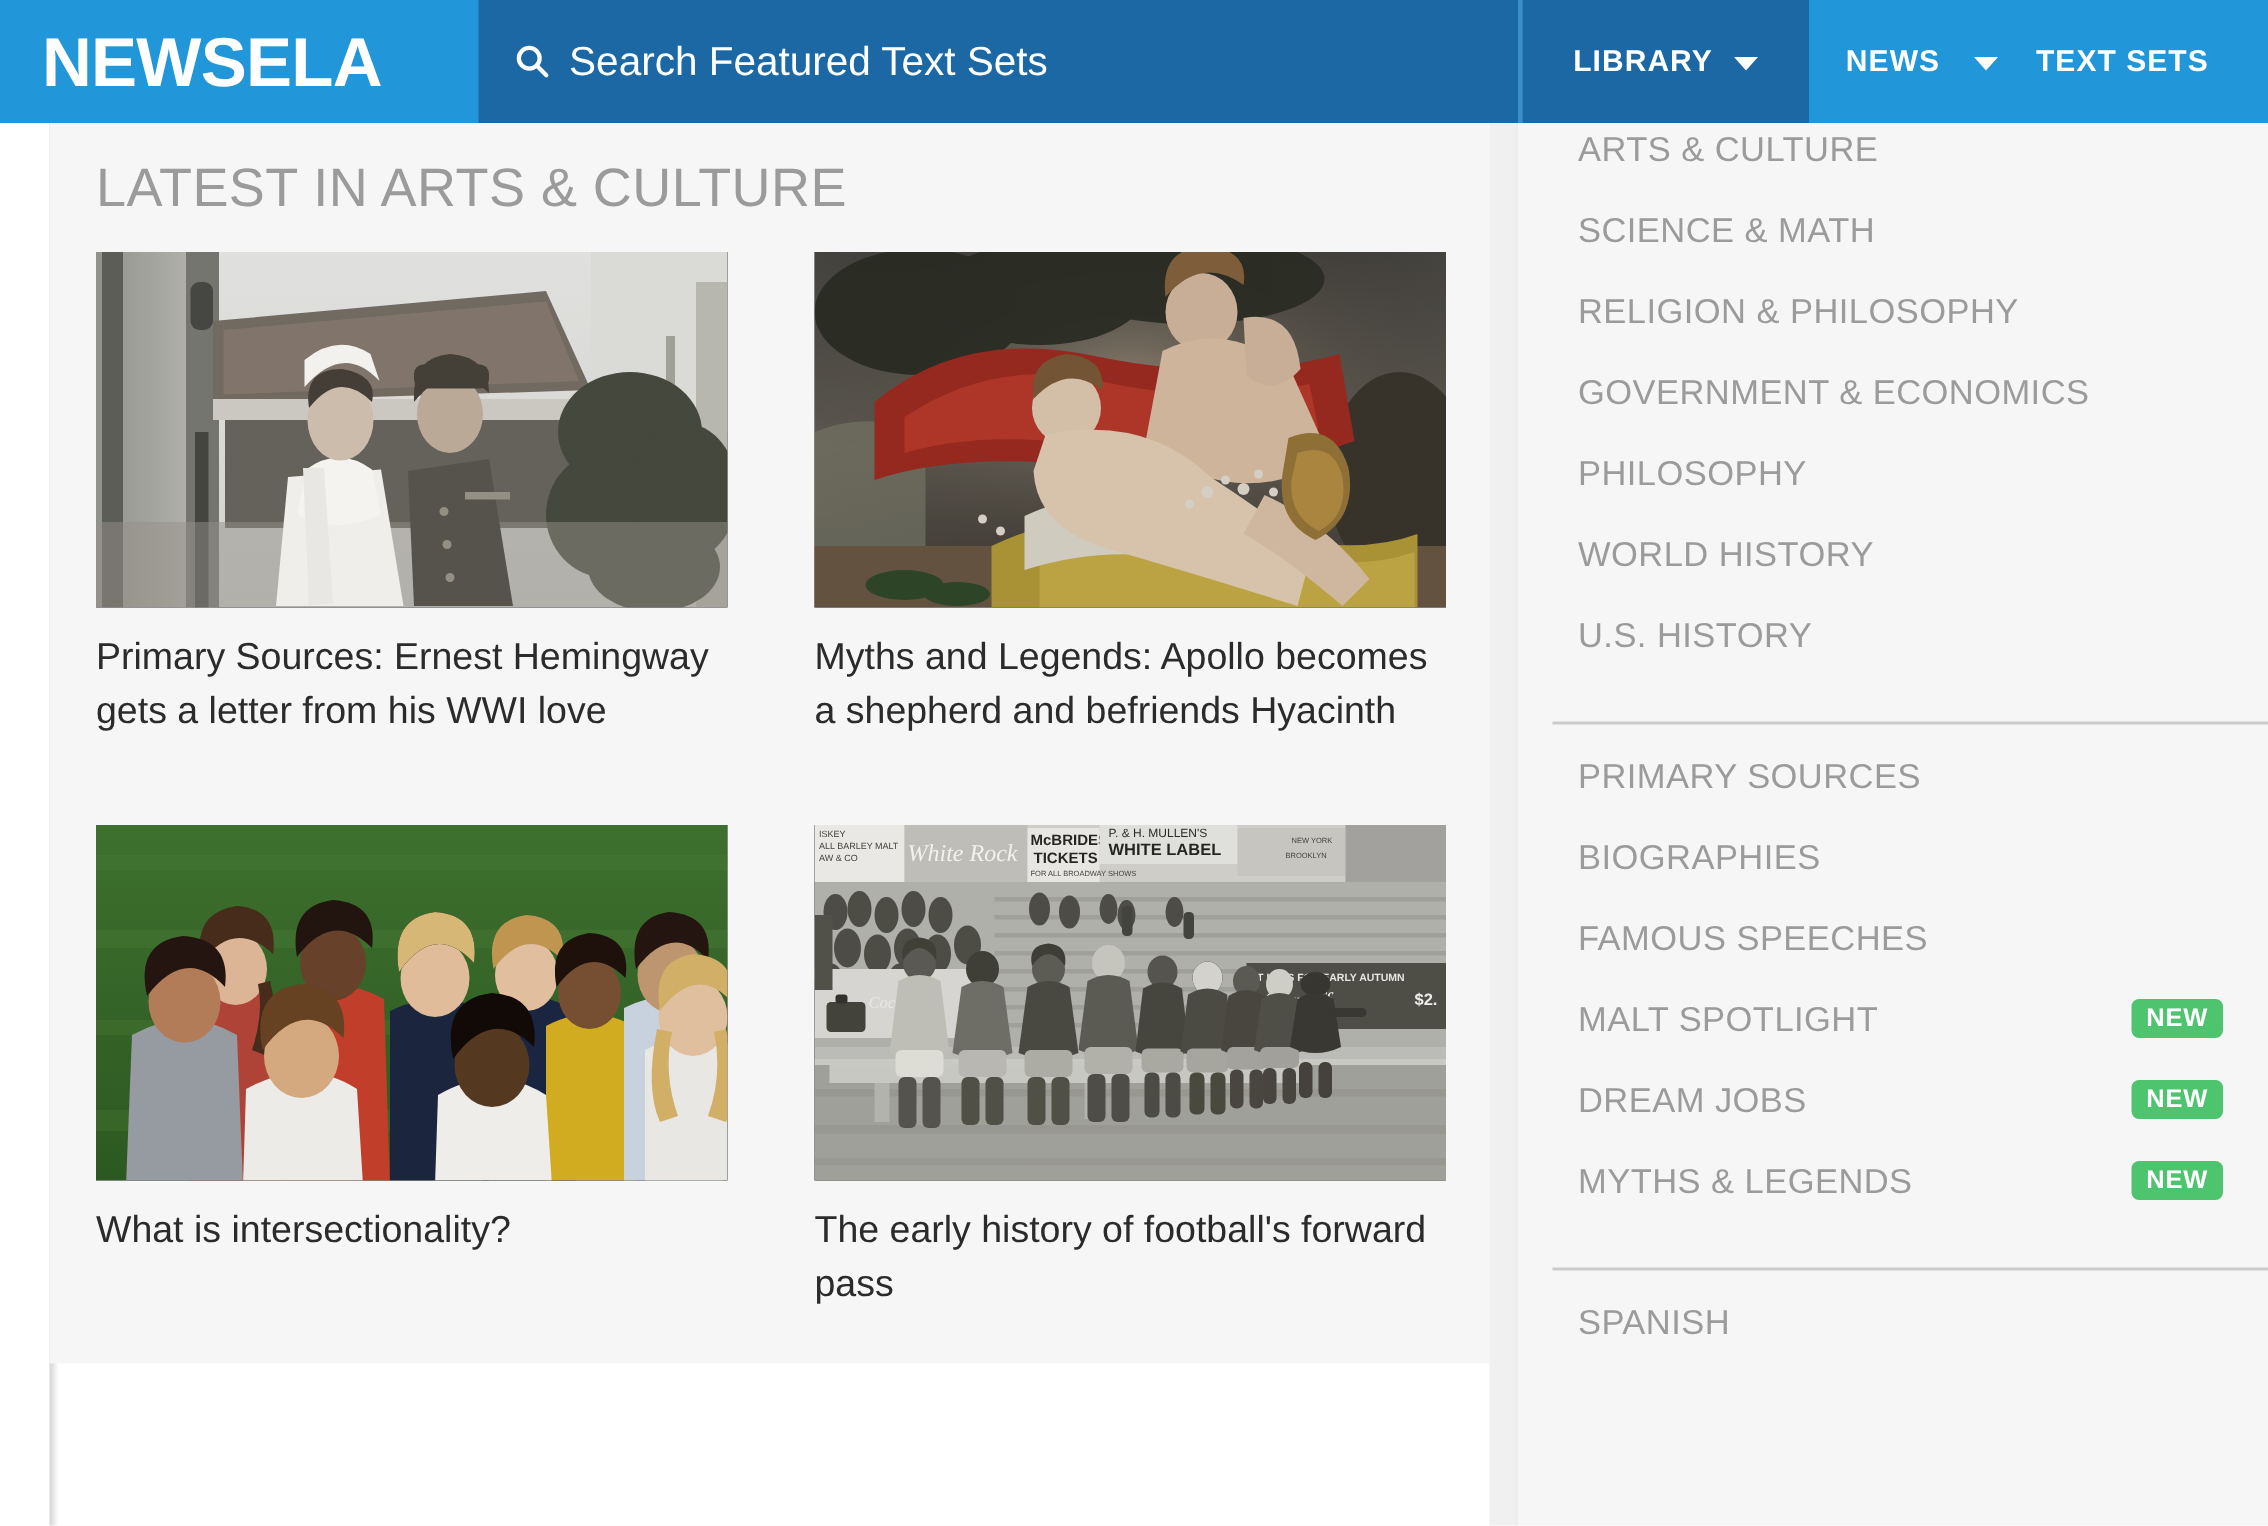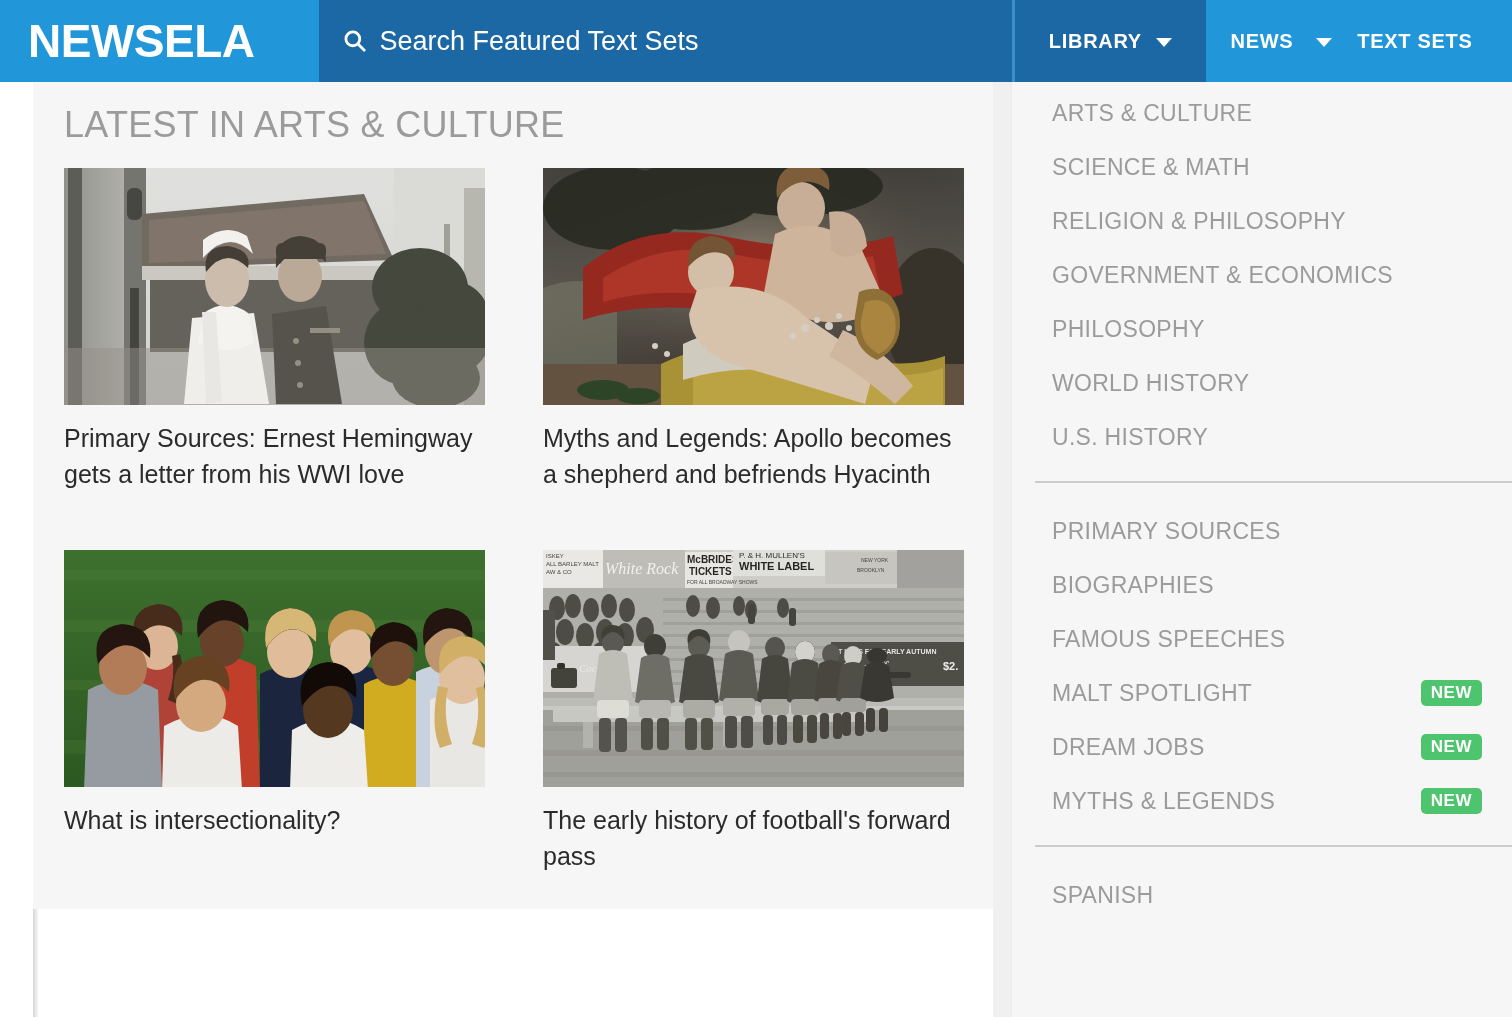--- a/index.html
+++ b/index.html
@@ -168,21 +168,21 @@
   .sidebar {
     position: absolute;
     top: 0; left: 1010px;
     width: 502px; height: 935px;
     background: #f6f6f6;
     border-left: 2px solid #ededed;
   }
   .sb-group { padding-top: 4px; }
   .sb-item {
     height: 54px;
-    display: flex; align-items: center;
+    display: flex; align-items: flex-start;
     padding-left: 40px;
     padding-right: 30px;
     color: #9b9b9b;
     font-size: 23px;
     letter-spacing: 0.3px;
     white-space: nowrap;
   }
   .sb-item .sb-label { flex: 1 1 auto; }
   .sb-badge {
     background: #4ec46e;

